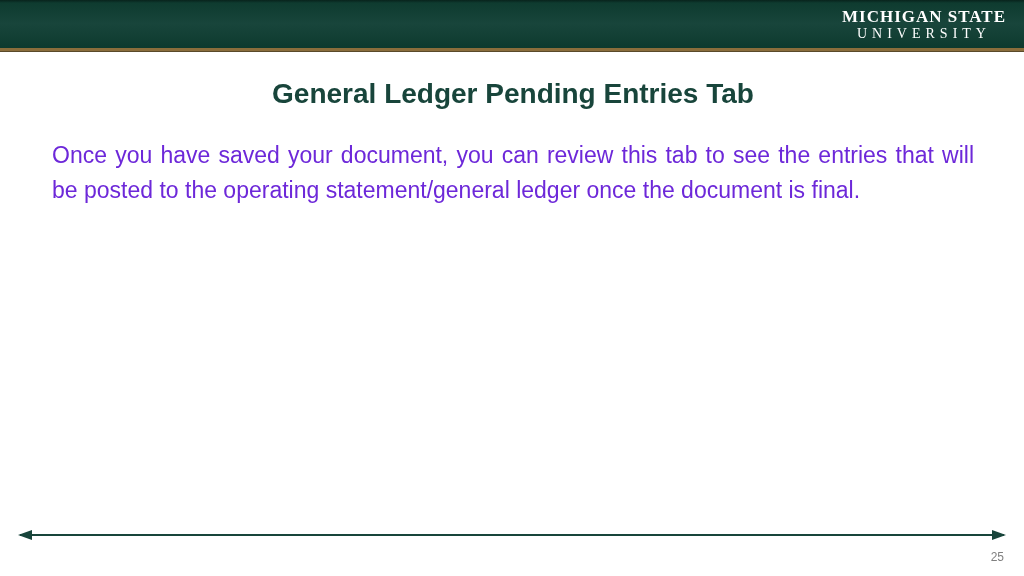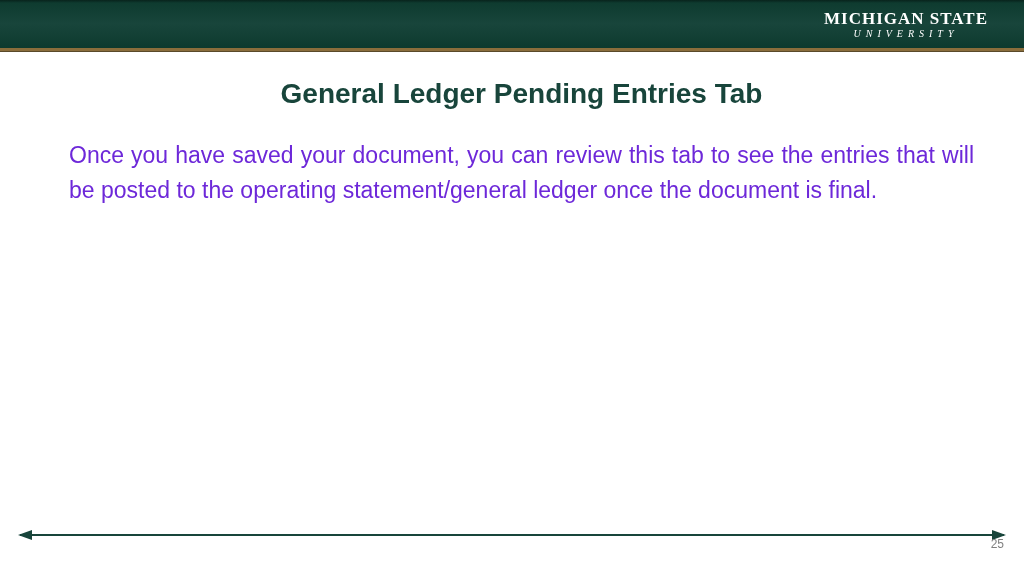--- a/index.html
+++ b/index.html
@@ -16,21 +16,21 @@
       overflow: hidden;
     }
     .header-bar {
       width: 100%;
       height: 48px;
       background: linear-gradient(to bottom, #0d3a2e 0%, #18453b 50%, #0d3a2e 100%);
       position: relative;
       display: flex;
       justify-content: flex-end;
       align-items: center;
-      padding-right: 36px;
+      padding-right: 18px;
     }
     .header-bar::before {
       content: "";
       position: absolute;
       top: 0;
       left: 0;
       right: 0;
       height: 3px;
       background: linear-gradient(to bottom, rgba(0,0,0,0.4), transparent);
     }
@@ -50,28 +50,27 @@
     }
     .logo-main {
       font-family: Georgia, 'Times New Roman', serif;
       font-size: 17px;
       font-weight: bold;
       letter-spacing: 1px;
       display: block;
     }
     .logo-sub {
       font-family: Georgia, 'Times New Roman', serif;
-      font-size: 10px;
+      font-size: 14px;
       letter-spacing: 5px;
       display: block;
       margin-top: 2px;
-      font-style: italic;
     }
     .content {
-      padding: 30px 50px 0 69px;
+      padding: 30px 50px 0 52px;
     }
     .slide-title {
       color: #18453b;
       font-size: 28px;
       font-weight: bold;
       text-align: center;
       margin-bottom: 28px;
     }
     .body-text {
       color: #6d28d9;
@@ -101,21 +100,21 @@
     .footer-line::before {
       left: -2px;
       border-right: 14px solid #18453b;
     }
     .footer-line::after {
       right: -2px;
       border-left: 14px solid #18453b;
     }
     .page-number {
       position: absolute;
-      bottom: 25px;
+      bottom: 12px;
       right: 20px;
       color: #808080;
       font-size: 12px;
     }
   </style>
 </head>
 <body>
 
 <div class="header-bar">
   <div class="logo">

